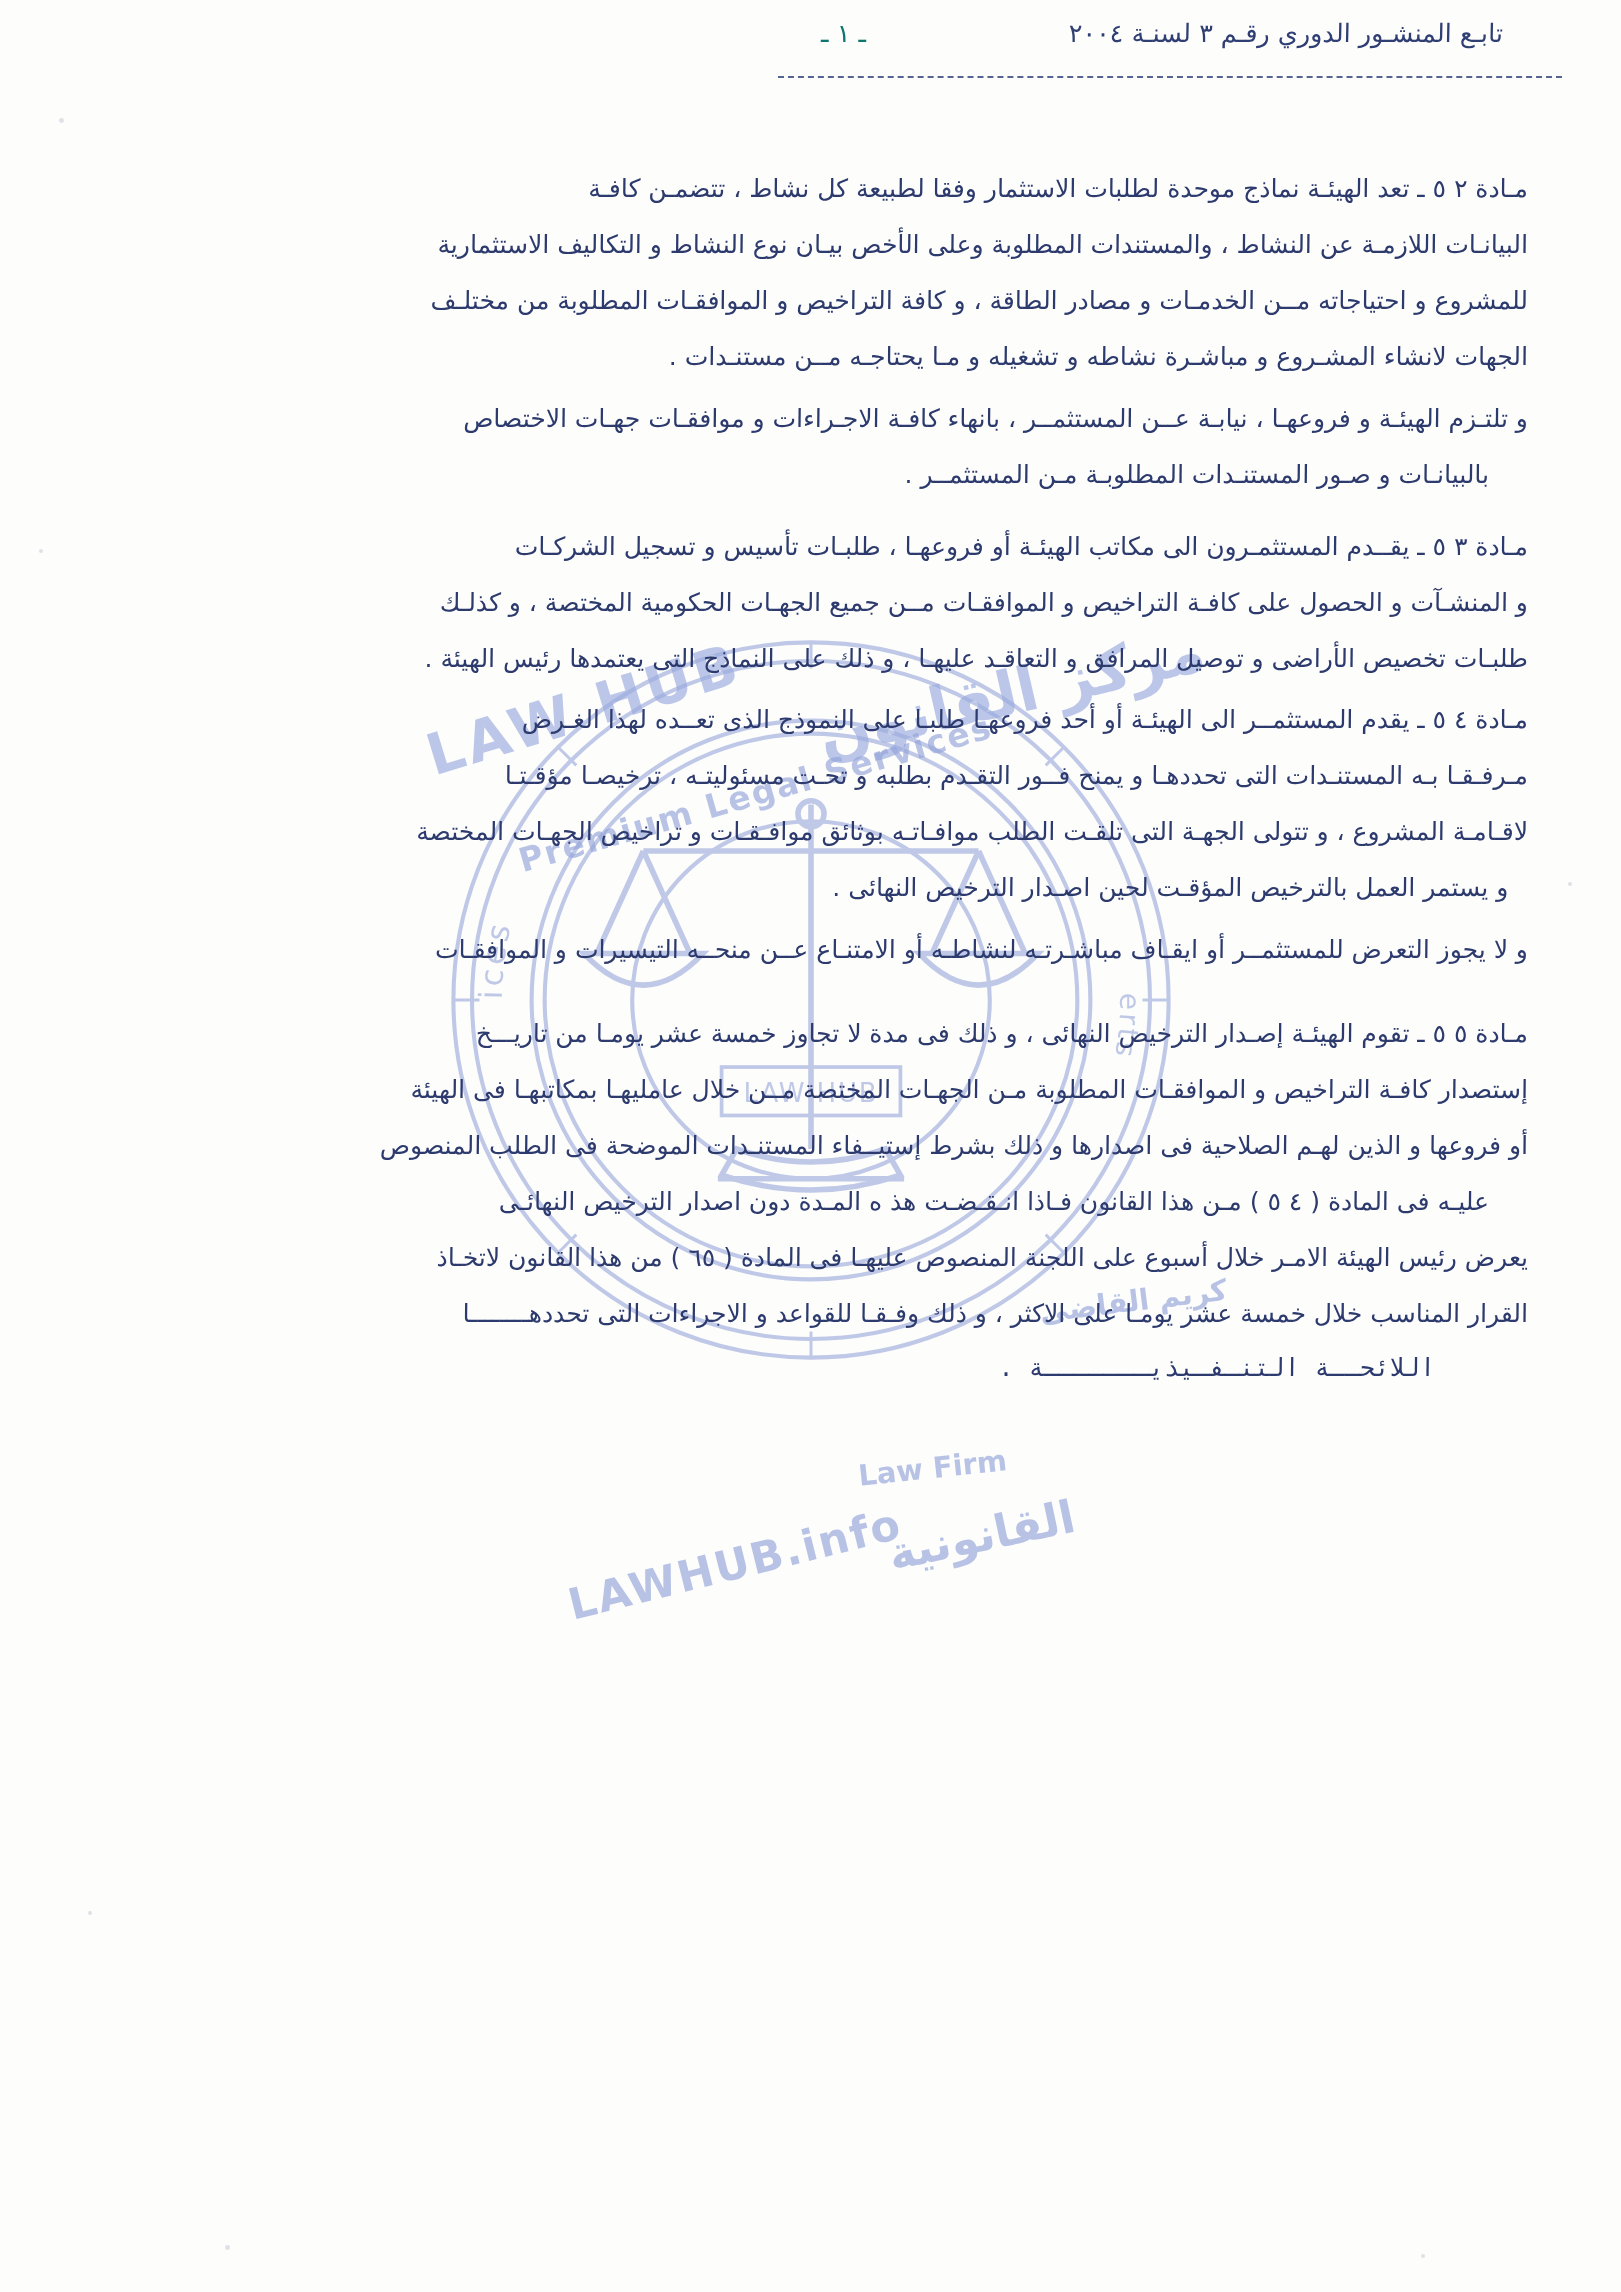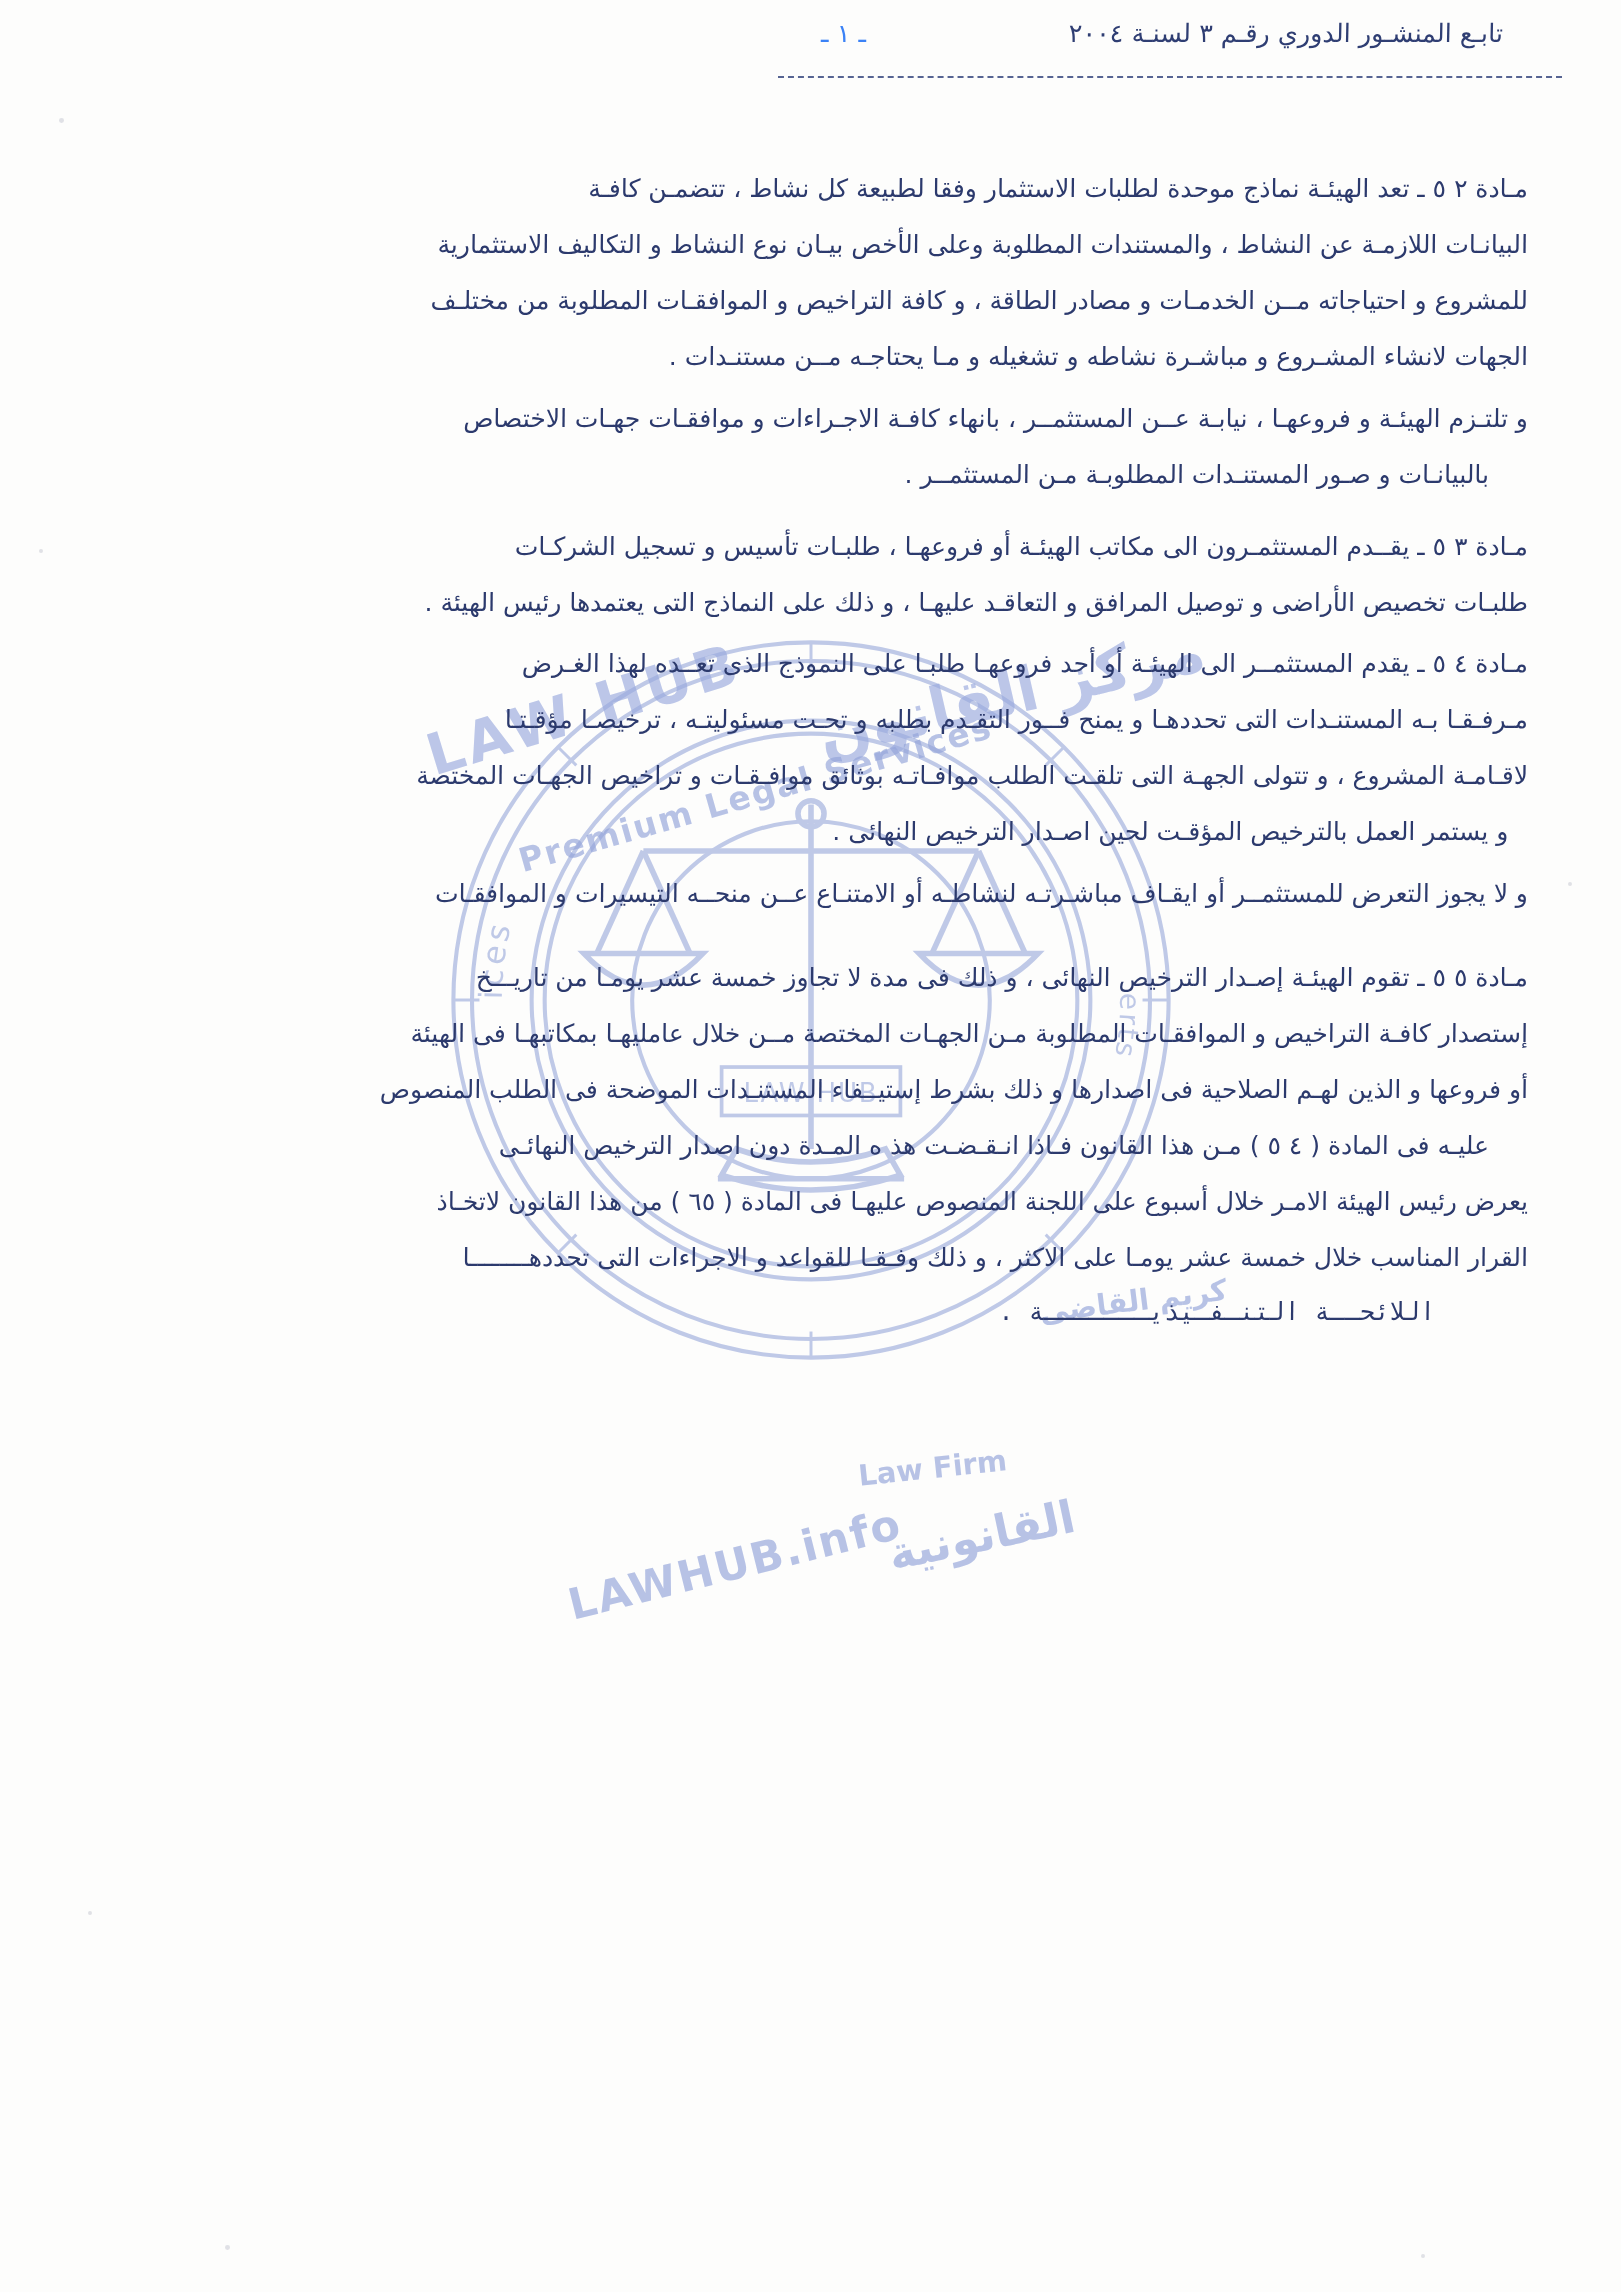--- a/index.html
+++ b/index.html
@@ -40,21 +40,21 @@
     color: #2f3e73;
     white-space: nowrap;
     text-align: right;
     transform: skewX(-1.2deg);
   }
   .header-center {
     position: absolute;
     top: 0;
     right: 46%;
     font-size: 25.5px;
-    color: #3b82f6;
+    color: #0f766e;
     letter-spacing: 5.9px;
   }
   .rule {
     position: absolute;
     top: 76px;
     right: 59px;
     width: 784px;
     border-top: 2.9px dashed #3a4a80;
     opacity: .85;
   }
@@ -245,20 +245,21 @@
 
     <div class="para">
       <div class="line">و تلتـزم الهيئـة و فروعهـا ، نيابـة عــن المستثمــر ، بانهاء كافـة الاجـراءات و موافقـات جهـات الاختصاص</div>
       <div class="line indent">بالبيانـات و صـور المستنـدات المطلوبـة مـن المستثمــر      .</div>
     </div>
 
     <div class="gap-sm"></div>
 
     <div class="para">
       <div class="line">مـادة ٣ ٥ ـ يقــدم المستثمـرون الى مكاتب الهيئـة أو فروعهـا ،  طلبـات تأسيس و تسجيل الشركـات</div>
+      <div class="line">و المنشـآت و الحصول على كافـة التراخيص و الموافقـات مــن جميع الجهـات الحكومية المختصة ، و كذلـك</div>
       <div class="line">طلبـات تخصيص الأراضى و توصيل المرافق و التعاقـد عليهـا ، و ذلك على النماذج التى يعتمدها رئيس الهيئة    .</div>
     </div>
 
     <div class="para">
       <div class="line">مـادة ٤ ٥ ـ يقدم المستثمــر الى الهيئـة أو أحد فروعهـا طلبـا على النموذج الذى تعــده لهذا الغـرض</div>
       <div class="line">مـرفـقـا بـه المستنـدات التى تحددهـا   و يمنح فــور التقـدم بطلبه و تحـت مسئوليتـه ، ترخيصـا مؤقـتـا</div>
       <div class="line">لاقـامـة المشروع ، و تتولى الجهـة التى تلقـت الطلب موافـاتـه بوثائق موافـقـات و تراخيص الجهـات المختصة</div>
       <div class="line shift">و يستمر العمل بالترخيص المؤقـت لحين اصـدار الترخيص النهائى      .</div>
     </div>
 

